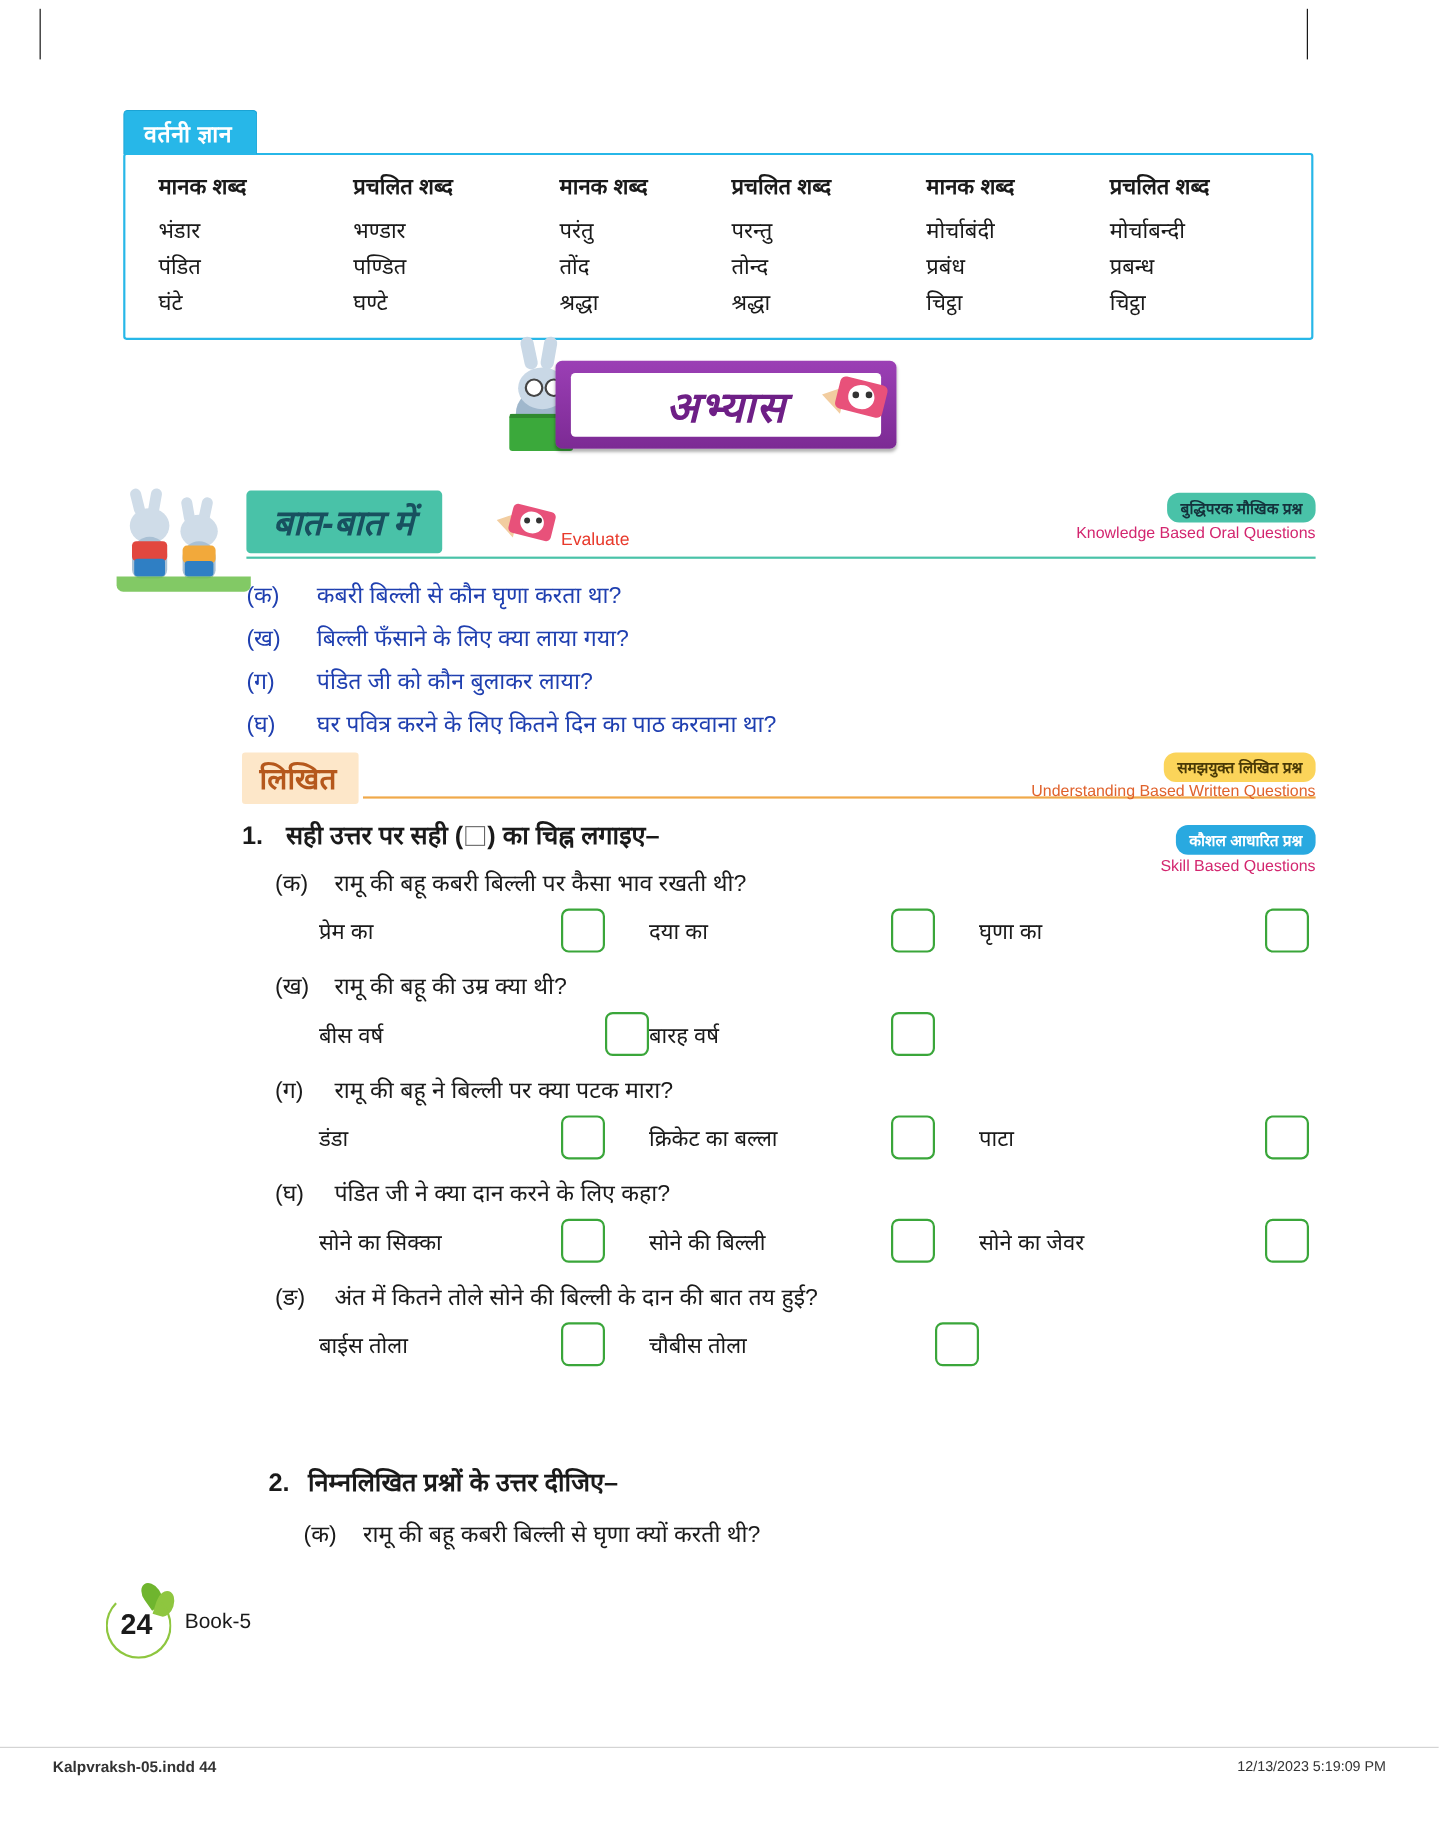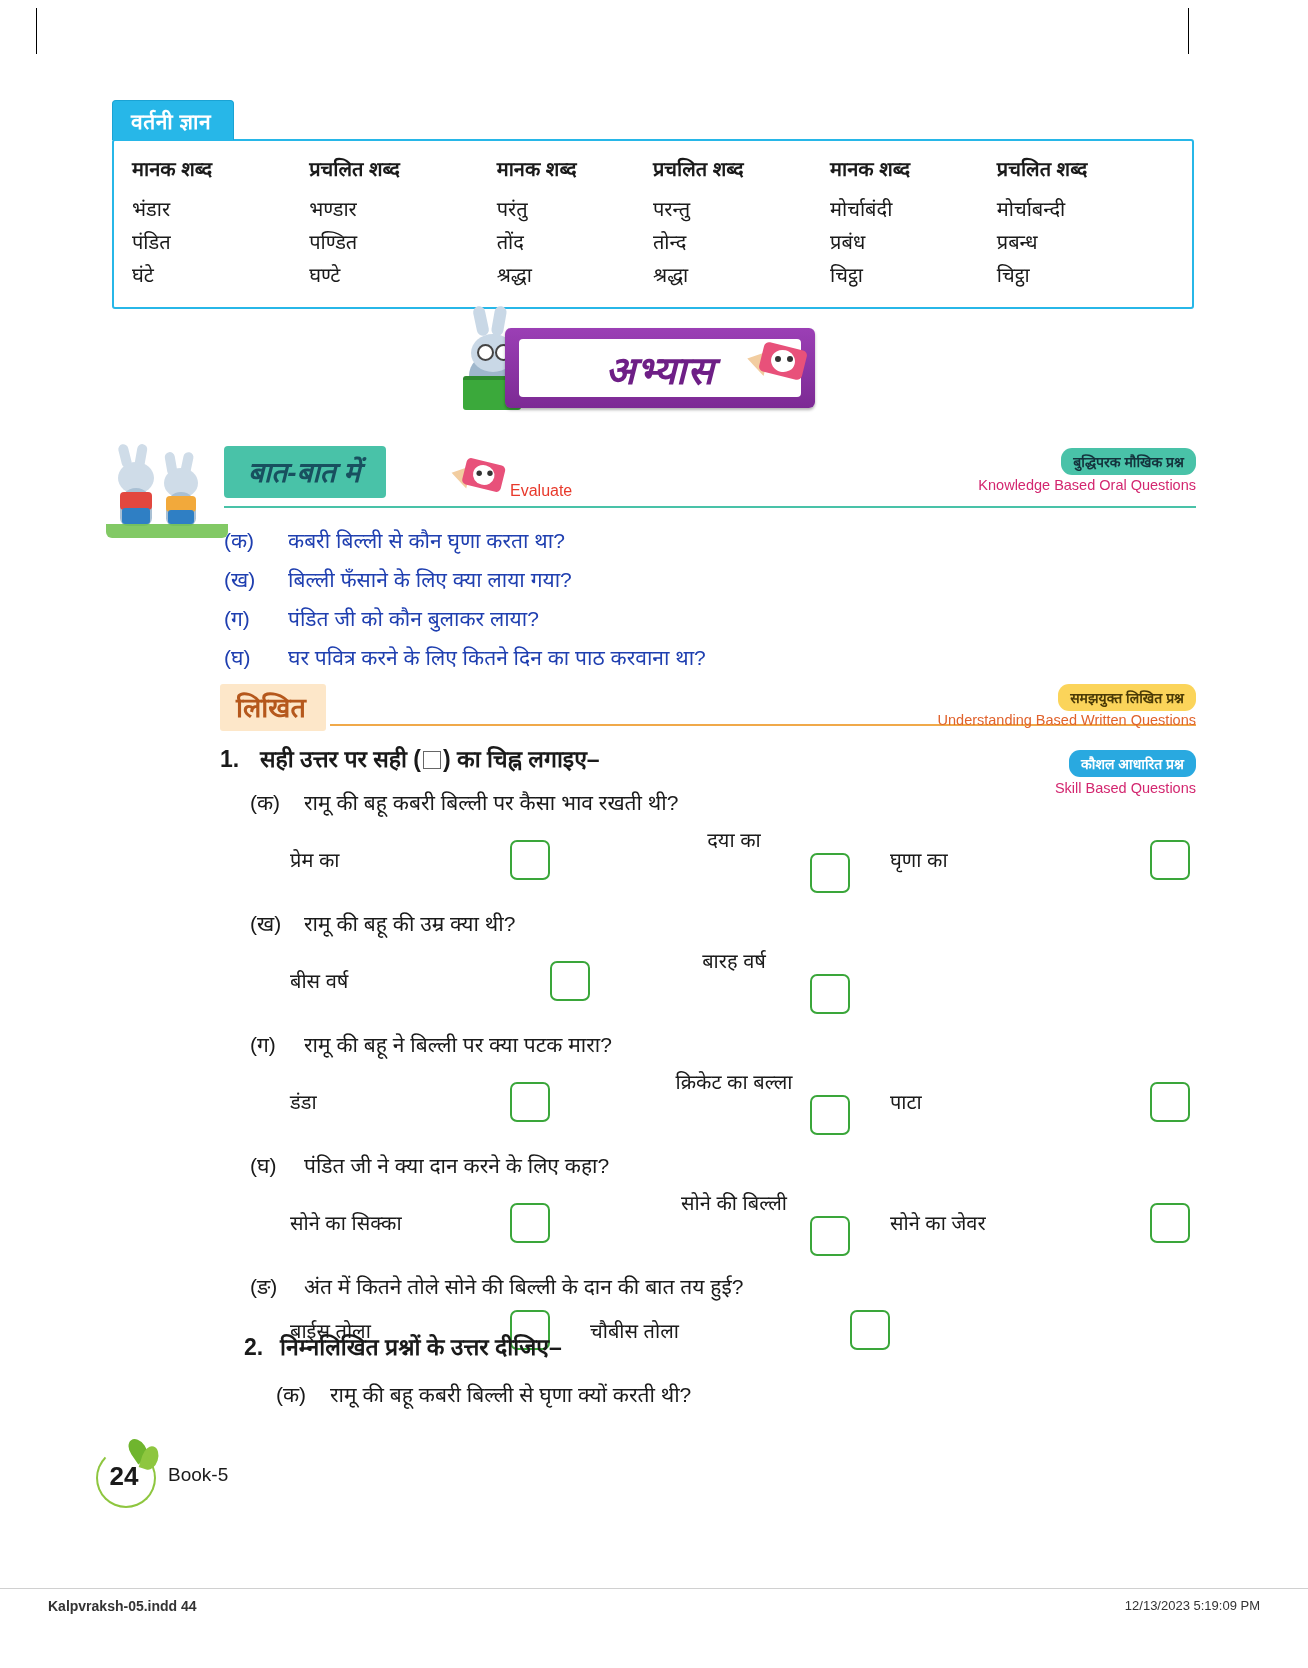--- a/index.html
+++ b/index.html
@@ -46,20 +46,21 @@
   .spelling-box {
     border: 2px solid #27b7e8;
     border-radius: 3px;
     padding: 14px 18px 16px 18px;
     margin-top: -1px;
   }
   table.spelling {
     width: 100%;
     border-collapse: collapse;
     font-size: 20px;
+    margin-left: 12px;
   }
   table.spelling th {
     text-align: left;
     font-weight: bold;
     font-size: 20px;
     padding: 0 0 10px 0;
     white-space: nowrap;
   }
   table.spelling td {
     text-align: left;
@@ -192,21 +193,21 @@
     background: #6cbf4a; border-radius: 0 0 6px 6px;
     opacity: .85;
   }
 
   .baat-label {
     position: absolute;
     left: 118px;
     top: 14px;
     background: #49c2a8;
     color: #18505f;
-    font-size: 28px;
+    font-size: 32px;
     font-weight: bold;
     padding: 6px 26px 8px 24px;
     border-radius: 4px;
     font-style: italic;
   }
   .evaluate {
     position: absolute;
     left: 404px;
     top: 50px;
     color: #e8392b;
@@ -315,21 +316,21 @@
     white-space: nowrap;
   }
   .opt .lab { margin-right: 12px; }
   .cbox {
     width: 36px; height: 36px;
     border: 2px solid #3aa63a;
     border-radius: 7px;
     flex: none;
   }
   .opt.o1 { width: 300px; }
-  .opt.o2 { width: 300px; flex-direction: column; }
+  .opt.o2 { width: 300px; }
   .opt.o3 { width: 300px; }
 
   .ex2 {
     position: absolute;
     left: 244px;
     top: 1330px;
     width: 960px;
   }
   .ex2-head {
     display: flex; align-items: baseline; font-size: 23px; font-weight: bold;

